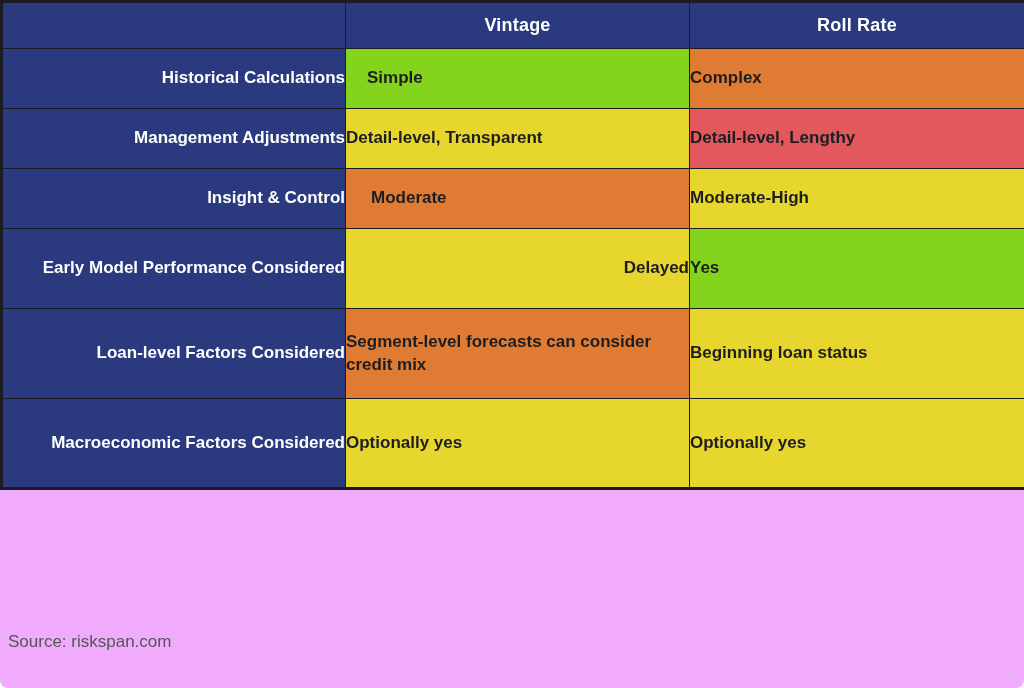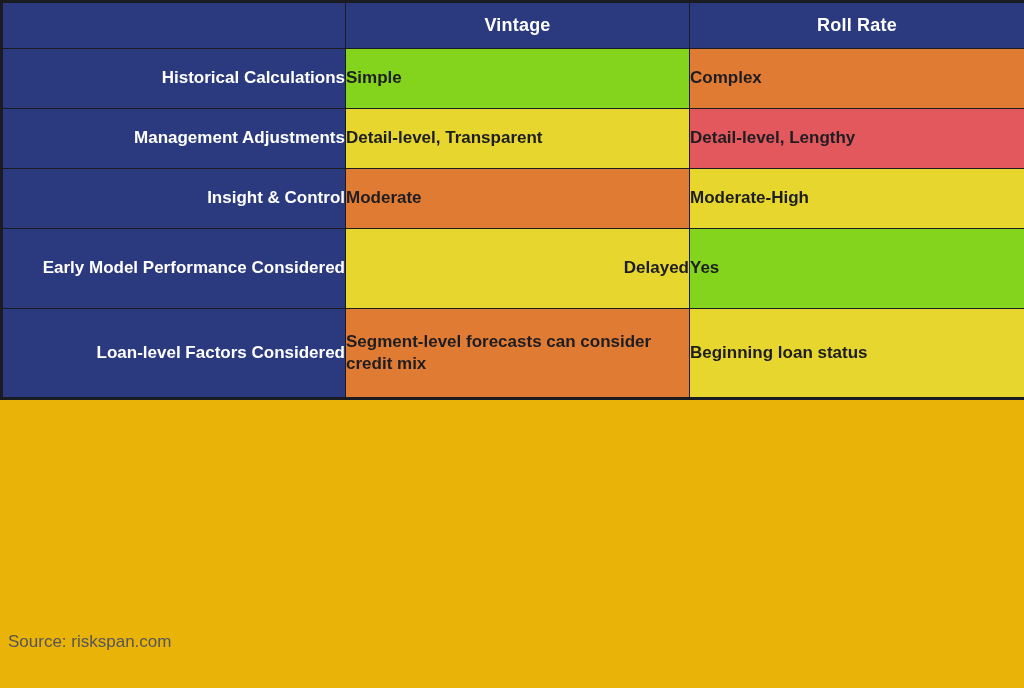--- a/index.html
+++ b/index.html
@@ -12,22 +12,23 @@
     width: 1024px;
     height: 688px;
     font-family: "Liberation Sans", sans-serif;
     overflow: hidden;
   }
 
   #page {
     position: relative;
     width: 1024px;
     height: 688px;
-    background: #eab308;
+    background: #f0abfc;
     box-sizing: border-box;
+    border-radius: 8px;
   }
 
   
   #comparison-table {
     position: absolute;
     left: 0;
     top: 0;
     width: 1024px;
     border-collapse: collapse;
     table-layout: fixed;
@@ -117,41 +118,46 @@
     <thead>
       <tr>
         <th class="hdr-blank"></th>
         <th class="hdr-cell">Vintage</th>
         <th class="hdr-cell">Roll Rate</th>
       </tr>
     </thead>
     <tbody id="table-body">
         <tr class="row-h-60">
           <td class="criteria-cell">Historical Calculations</td>
-          <td class="value-cell swatch-green" style="background: rgb(132, 212, 30);">Simple</td>
+          <td class="value-cell swatch-green" style="background: rgb(132, 212, 30); padding-left: 21px;">Simple</td>
           <td class="value-cell swatch-orange" style="background: rgb(224, 123, 51);">Complex</td>
         </tr>
         <tr class="row-h-60">
           <td class="criteria-cell">Management Adjustments</td>
           <td class="value-cell swatch-yellow" style="background: rgb(230, 214, 46);">Detail-level, Transparent</td>
           <td class="value-cell swatch-red" style="background: rgb(226, 88, 92);">Detail-level, Lengthy</td>
         </tr>
         <tr class="row-h-60">
           <td class="criteria-cell">Insight &amp; Control</td>
-          <td class="value-cell swatch-orange" style="background: rgb(224, 123, 51);">Moderate</td>
+          <td class="value-cell swatch-orange" style="background: rgb(224, 123, 51); padding-left: 25px;">Moderate</td>
           <td class="value-cell swatch-yellow" style="background: rgb(230, 214, 46);">Moderate-High</td>
         </tr>
         <tr class="row-h-80">
           <td class="criteria-cell">Early Model Performance Considered</td>
           <td class="value-cell swatch-yellow" style="background: rgb(230, 214, 46); text-align: right;">Delayed</td>
           <td class="value-cell swatch-green" style="background: rgb(132, 212, 30);">Yes</td>
         </tr>
         <tr class="row-h-90">
           <td class="criteria-cell">Loan-level Factors Considered</td>
           <td class="value-cell swatch-orange" style="background: rgb(224, 123, 51);">Segment-level forecasts can consider credit mix</td>
           <td class="value-cell swatch-yellow" style="background: rgb(230, 214, 46);">Beginning loan status</td>
         </tr>
+        <tr class="row-h-90">
+          <td class="criteria-cell">Macroeconomic Factors Considered</td>
+          <td class="value-cell swatch-yellow" style="background: rgb(230, 214, 46);">Optionally yes</td>
+          <td class="value-cell swatch-yellow" style="background: rgb(230, 214, 46);">Optionally yes</td>
+        </tr>
       </tbody>
   </table>
 
   <div id="source-note">Source: riskspan.com</div>
 
 </div>
 
 </body></html>

